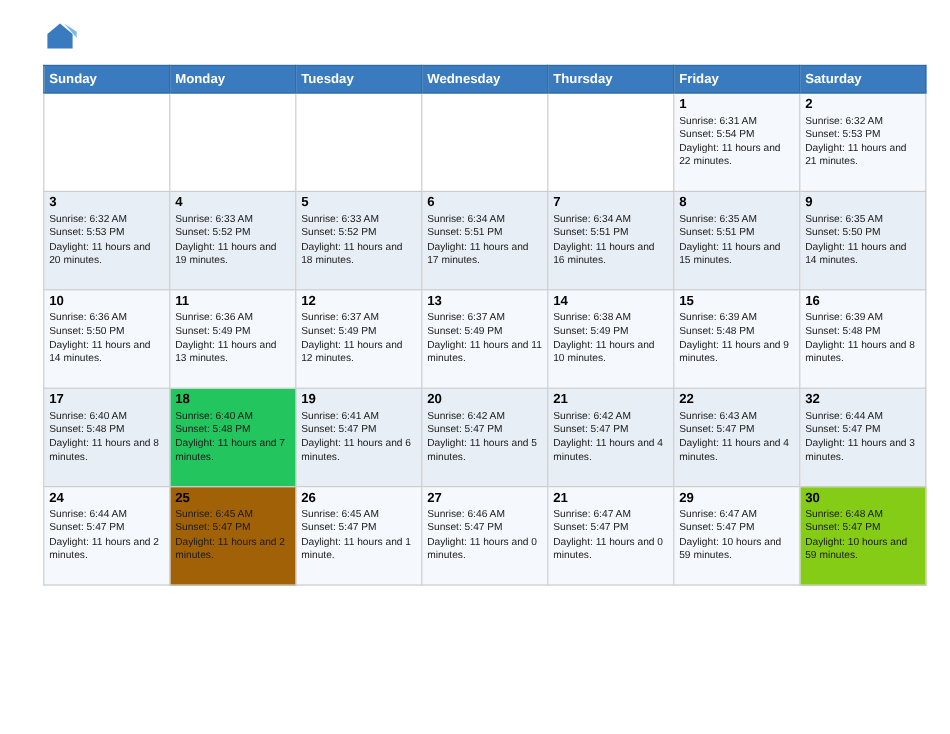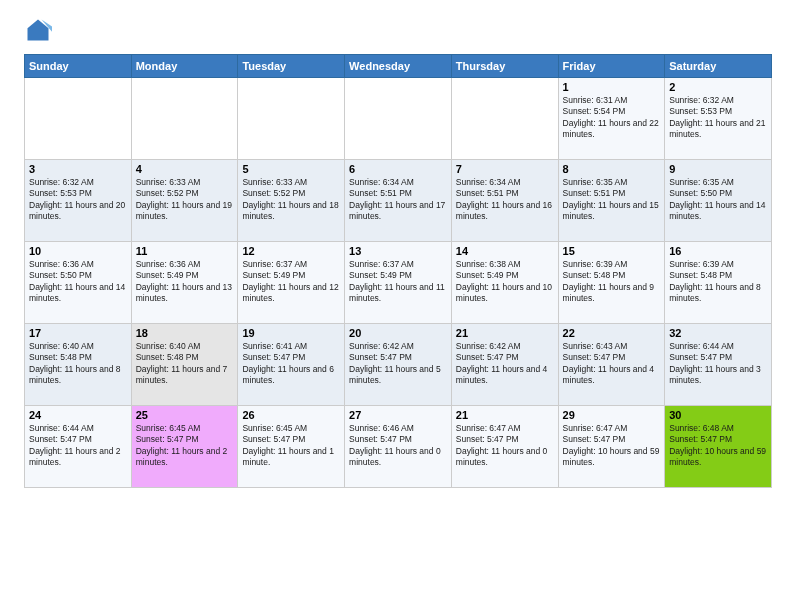--- a/index.html
+++ b/index.html
@@ -6,21 +6,21 @@
     body {
       font-family: Arial, sans-serif;
       background: #fff;
       width: 792px;
       height: 612px;
       overflow: hidden;
     }
     .page {
       width: 792px;
       height: 612px;
-      padding: 16px 20px 10px 24px;
+      padding: 16px 20px 10px 36px;
     }
     .header {
       display: flex;
       justify-content: space-between;
       align-items: flex-start;
       margin-bottom: 10px;
     }
     .logo {
       display: flex;
       align-items: center;
@@ -203,21 +203,21 @@
           <td style="background: rgb(245, 248, 252);">
             <span class="day-num">16</span>
             <div class="day-info">Sunrise: 6:39 AM<br>Sunset: 5:48 PM<br>Daylight: 11 hours and 8 minutes.</div>
           </td>
         </tr>
         <tr>
           <td style="background: rgb(232, 238, 245);">
             <span class="day-num">17</span>
             <div class="day-info">Sunrise: 6:40 AM<br>Sunset: 5:48 PM<br>Daylight: 11 hours and 8 minutes.</div>
           </td>
-          <td style="background: #e5e5e5; margin-top: 35px;">
+          <td style="background: #22c55e; margin-top: 35px;">
             <span class="day-num">18</span>
             <div class="day-info">Sunrise: 6:40 AM<br>Sunset: 5:48 PM<br>Daylight: 11 hours and 7 minutes.</div>
           </td>
           <td style="background: rgb(232, 238, 245);">
             <span class="day-num">19</span>
             <div class="day-info">Sunrise: 6:41 AM<br>Sunset: 5:47 PM<br>Daylight: 11 hours and 6 minutes.</div>
           </td>
           <td style="background: rgb(232, 238, 245);">
             <span class="day-num">20</span>
             <div class="day-info">Sunrise: 6:42 AM<br>Sunset: 5:47 PM<br>Daylight: 11 hours and 5 minutes.</div>
@@ -233,21 +233,21 @@
           <td style="background: rgb(232, 238, 245);">
             <span class="day-num">32</span>
             <div class="day-info">Sunrise: 6:44 AM<br>Sunset: 5:47 PM<br>Daylight: 11 hours and 3 minutes.</div>
           </td>
         </tr>
         <tr>
           <td style="background: rgb(245, 248, 252);">
             <span class="day-num">24</span>
             <div class="day-info">Sunrise: 6:44 AM<br>Sunset: 5:47 PM<br>Daylight: 11 hours and 2 minutes.</div>
           </td>
-          <td style="background: #f0abfc;">
+          <td style="background: #a16207;">
             <span class="day-num">25</span>
             <div class="day-info">Sunrise: 6:45 AM<br>Sunset: 5:47 PM<br>Daylight: 11 hours and 2 minutes.</div>
           </td>
           <td style="background: rgb(245, 248, 252);">
             <span class="day-num">26</span>
             <div class="day-info">Sunrise: 6:45 AM<br>Sunset: 5:47 PM<br>Daylight: 11 hours and 1 minute.</div>
           </td>
           <td style="background: rgb(245, 248, 252);">
             <span class="day-num">27</span>
             <div class="day-info">Sunrise: 6:46 AM<br>Sunset: 5:47 PM<br>Daylight: 11 hours and 0 minutes.</div>

